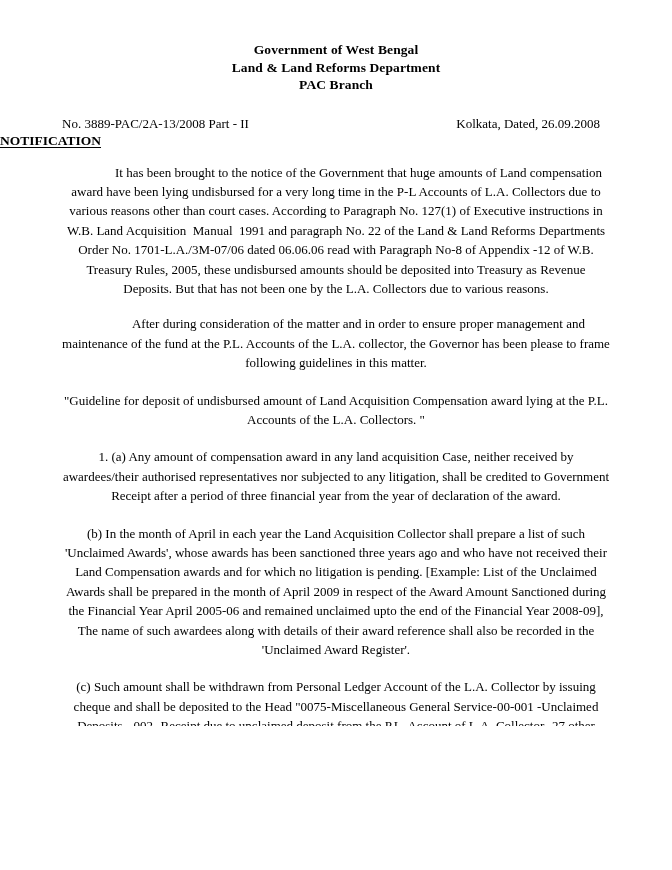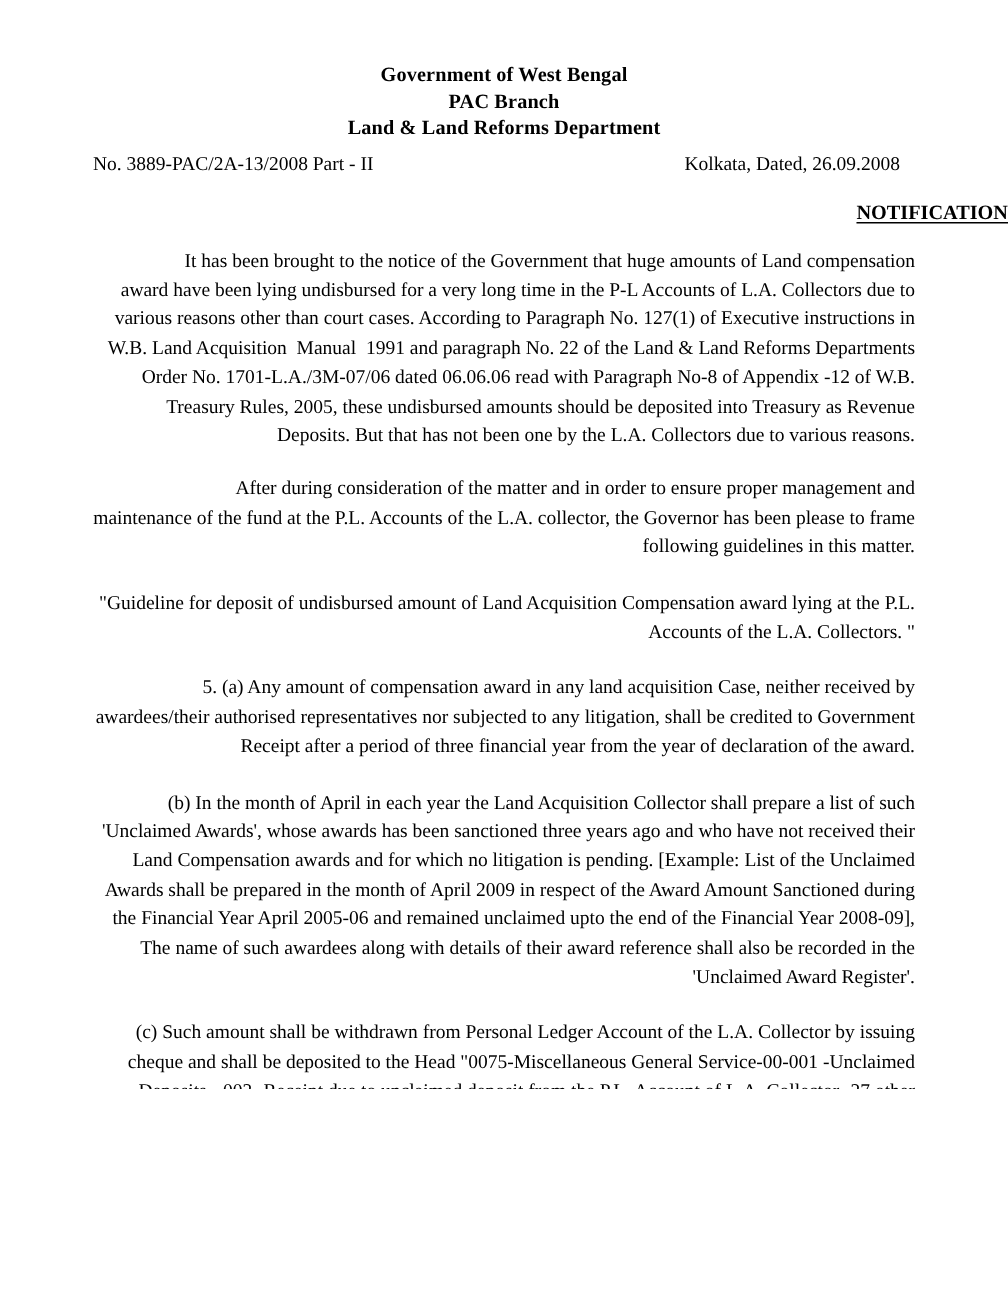--- a/index.html
+++ b/index.html
@@ -31,57 +31,57 @@
   }
   .letterhead .lh-line {
     font-weight: bold;
     font-size: 13.5px;
     line-height: 17.5px;
     letter-spacing: 0.1px;
   }
 
   
   .ref-row {
-    margin-top: 6px;
+    margin-top: 21px;
     padding: 0 62px 0 62px;
     display: flex;
     justify-content: space-between;
     align-items: baseline;
     font-size: 13px;
     line-height: 17px;
   }
   .ref-row .memo-no { white-space: nowrap; }
   .ref-row .place-date {
     white-space: nowrap;
     padding-right: 10px;
   }
 
   
   .doc-title {
-    margin-top: 16px;
-    text-align: right;
+    margin-top: 0;
+    text-align: left;
     font-weight: bold;
     font-size: 13.5px;
     line-height: 18px;
   }
   .doc-title span {
     text-decoration: underline;
     text-underline-offset: 2px;
   }
 
   
   .body-copy {
     padding: 0 62px;
     margin-top: 13px;
   }
   .body-copy p {
     margin: 0 0 16px 0;
     font-size: 13px;
     line-height: 19.4px;
-    text-align: right;
+    text-align: center;
     white-space: pre-wrap;
   }
   .body-copy p.indented {
     text-indent: 45px;
   }
   .body-copy p.para-gap-lg {
     margin-bottom: 18px;
   }
 
   
@@ -100,38 +100,38 @@
     text-underline-offset: 2px;
   }
 </style>
 </head>
 <body>
 
 <div class="page">
 
   <div class="letterhead">
     <div class="lh-line">Government of West Bengal</div>
+    <div class="lh-line">Land &amp; Land Reforms Department</div>
     <div class="lh-line">PAC Branch</div>
-    <div class="lh-line">Land &amp; Land Reforms Department</div>
   </div>
 
   <div class="ref-row">
     <div class="memo-no">No. 3889-PAC/2A-13/2008 Part - II</div>
     <div class="place-date">Kolkata, Dated, 26.09.2008</div>
   </div>
 
   <div class="doc-title">
     <span>NOTIFICATION</span>
   </div>
 
   <div class="body-copy">
     <p class="indented">It has been brought to the notice of the Government that huge amounts of Land compensation award have been lying undisbursed for a very long time in the P-L Accounts of L.A. Collectors due to various reasons other than court cases. According to Paragraph No. 127(1) of Executive instructions in W.B. Land Acquisition  Manual  1991 and paragraph No. 22 of the Land &amp; Land Reforms Departments Order No. 1701-L.A./3M-07/06 dated 06.06.06 read with Paragraph No-8 of Appendix -12 of W.B. Treasury Rules, 2005, these undisbursed amounts should be deposited into Treasury as Revenue Deposits. But that has not been one by the L.A. Collectors due to various reasons.</p>
     <p class="indented para-gap-lg">After during consideration of the matter and in order to ensure proper management and maintenance of the fund at the P.L. Accounts of the L.A. collector, the Governor has been please to frame following guidelines in this matter.</p>
     <p class="para-gap-lg">"Guideline for deposit of undisbursed amount of Land Acquisition Compensation award lying at the P.L. Accounts of the L.A. Collectors. "</p>
-    <p class="para-gap-lg">5. (a) Any amount of compensation award in any land acquisition Case, neither received by awardees/their authorised representatives nor subjected to any litigation, shall be credited to Government Receipt after a period of three financial year from the year of declaration of the award.</p>
+    <p class="para-gap-lg">1. (a) Any amount of compensation award in any land acquisition Case, neither received by awardees/their authorised representatives nor subjected to any litigation, shall be credited to Government Receipt after a period of three financial year from the year of declaration of the award.</p>
     <p class="para-gap-lg">(b) In the month of April in each year the Land Acquisition Collector shall prepare a list of such 'Unclaimed Awards', whose awards has been sanctioned three years ago and who have not received their Land Compensation awards and for which no litigation is pending. [Example: List of the Unclaimed Awards shall be prepared in the month of April 2009 in respect of the Award Amount Sanctioned during the Financial Year April 2005-06 and remained unclaimed upto the end of the Financial Year 2008-09], The name of such awardees along with details of their award reference shall also be recorded in the 'Unclaimed Award Register'.</p>
     <p>(c) Such amount shall be withdrawn from Personal Ledger Account of the L.A. Collector by issuing cheque and shall be deposited to the Head "0075-Miscellaneous General Service-00-001 -Unclaimed Deposits - 002- Receipt due to unclaimed deposit from the P.L. Account of L.A. Collector -27 other Receipt" in Challan in T.R. Form No. 7 along with the Statement of Unclaimed Awards in the following proforma :</p>
   </div>
 
   <div class="footer">
     <a href="#">http://wbxpress.com/</a>
   </div>
 
 </div>
 

